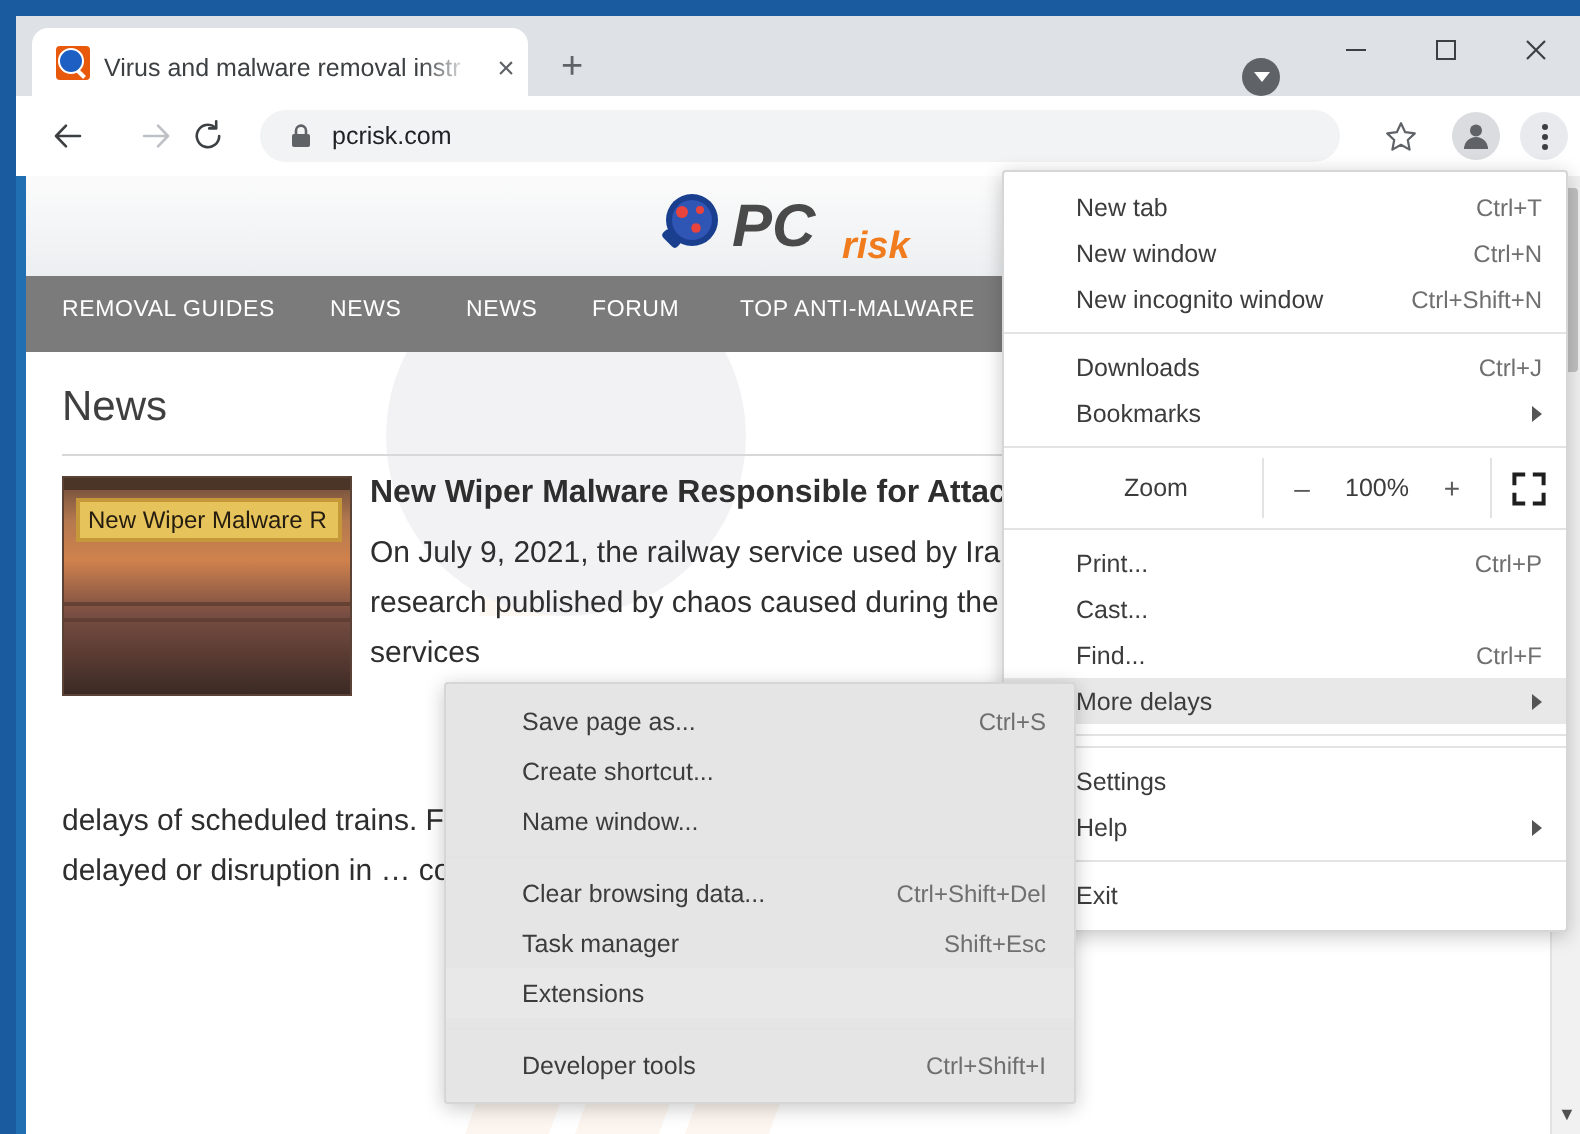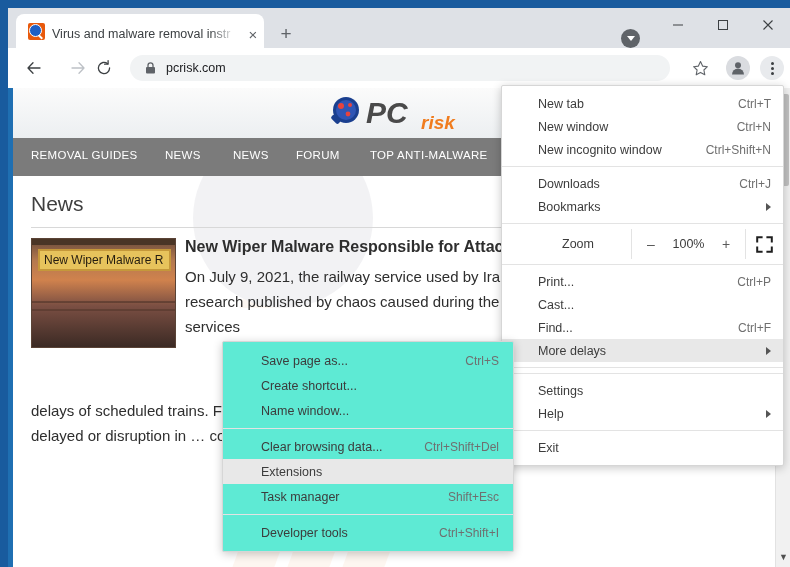--- a/index.html
+++ b/index.html
@@ -199,22 +199,22 @@
   .zoomrow .zval{font-size:12.5px;color:#3c3c3c;}
   .zoomrow .zfull{flex:1;display:flex;align-items:center;justify-content:center;}
   
   .editrow{display:flex;align-items:center;height:30px;font-size:12.5px;color:#3c3c3c;}
   .editrow .elabel{padding-left:36px;width:106px;box-sizing:border-box;}
   .editrow .ebtn{
     flex:1;text-align:center;height:30px;line-height:30px;border-left:1px solid #e3e3e3;
   }
   
   #submenu{
-    position:absolute;left:218px;top:337px;width:292px;
-    background:#5eead4;border:1px solid #d6d6d6;border-radius:2px;
+    position:absolute;left:218px;top:337px;width:316px;
+    background:#e5e5e5;border:1px solid #d6d6d6;border-radius:2px;
     box-shadow:0 2px 10px rgba(0,0,0,.22);
     padding:6px 0;box-sizing:border-box;text-align:right;
   }
   #submenu .mi{height:25px;padding:0 14px 0 38px;}
 </style>
 </head>
 <body>
 
 <div id="window">
 
@@ -455,28 +455,28 @@
       <span class="lbl">Name window...</span>
       <span class="acc"></span>
     </div>
 
     <div class="msep"></div>
 
     <div class="mi">
       <span class="lbl">Clear browsing data...</span>
       <span class="acc">Ctrl+Shift+Del</span>
     </div>
+    <div class="mi">
+      <span class="lbl">Task manager</span>
+      <span class="acc">Shift+Esc</span>
+    </div>
     <div class="mi hl">
       <span class="lbl">Extensions</span>
       <span class="acc"></span>
     </div>
-    <div class="mi">
-      <span class="lbl">Task manager</span>
-      <span class="acc">Shift+Esc</span>
-    </div>
 
     <div class="msep"></div>
 
     <div class="mi">
       <span class="lbl">Developer tools</span>
       <span class="acc">Ctrl+Shift+I</span>
     </div>
   </div>
 
 </div>

